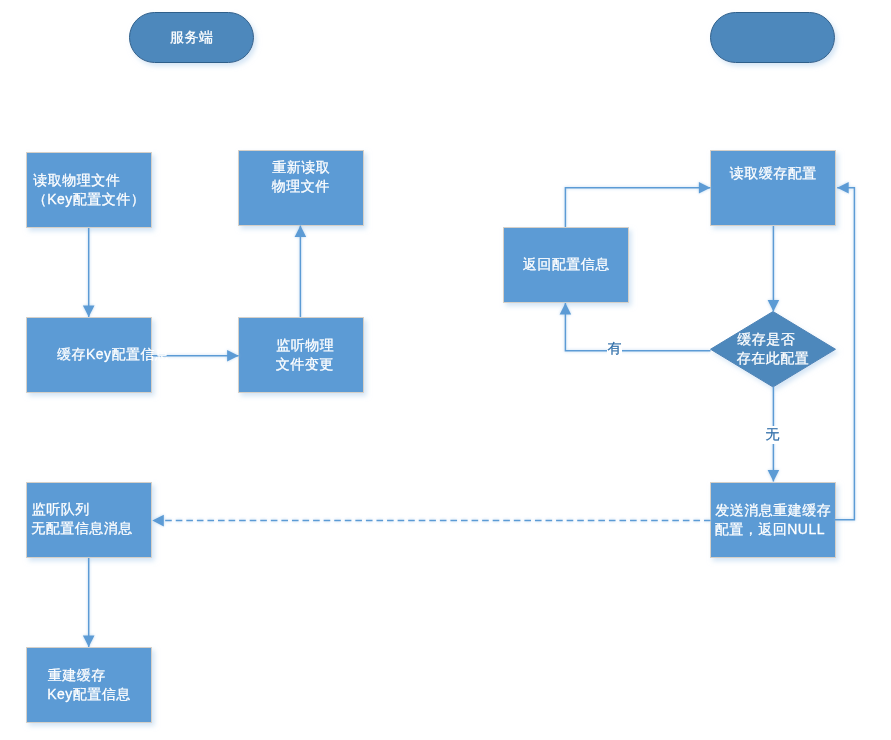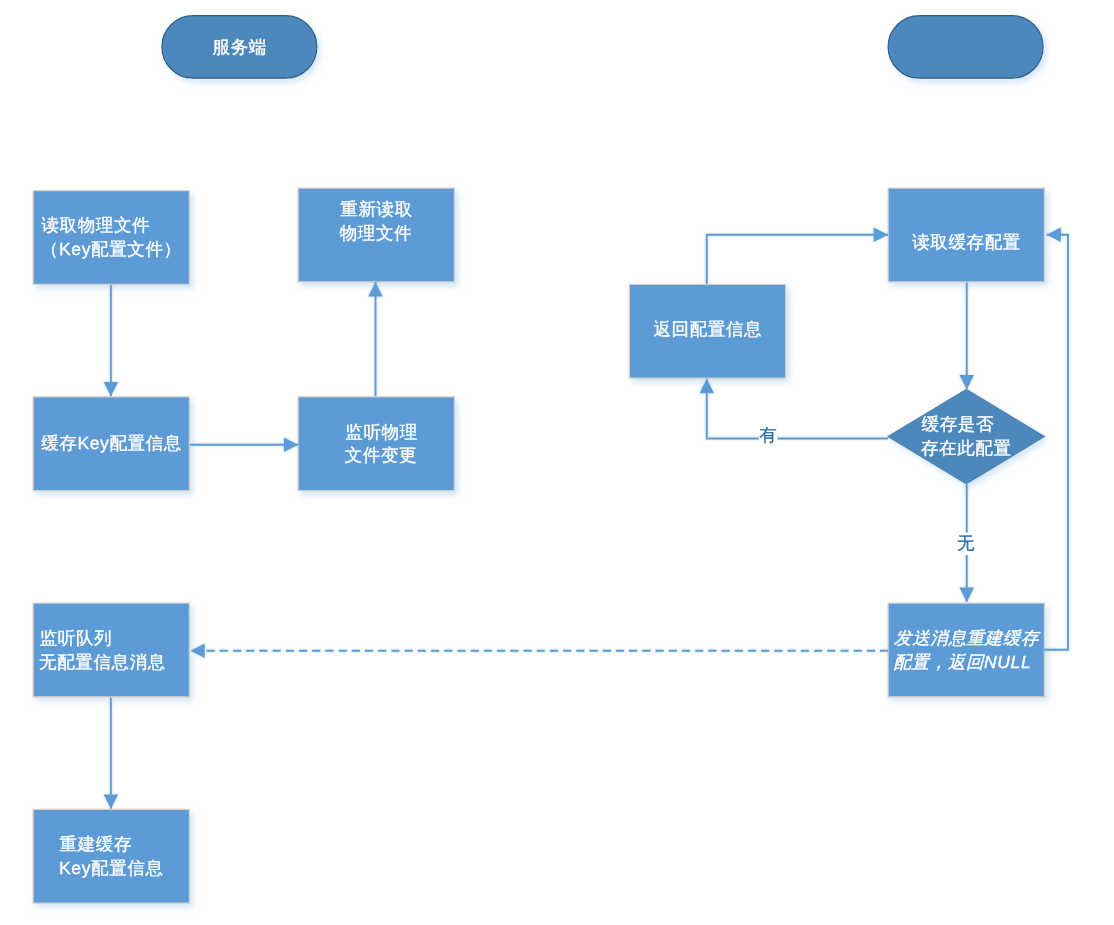--- a/index.html
+++ b/index.html
@@ -135,32 +135,32 @@
 
   <div id="labels">
 
     <div class="nodelabel" style="left: 129px; top: 12px; width: 125px; height: 51px;">服务端</div>
     <div class="nodelabel" style="left: 710px; top: 12px; width: 125px; height: 51px; margin-top: 44px;">客户端</div>
 
     <div class="nodelabel" style="left: 26px; top: 152px; width: 126px; height: 76px;">读取物理文件
 （Key配置文件）</div>
     <div class="nodelabel" style="left: 238px; top: 150px; width: 126px; height: 54px;">重新读取
 物理文件</div>
-    <div class="nodelabel" style="left: 26px; top: 317px; width: 126px; height: 76px;">缓存Key配置信息</div>
+    <div class="nodelabel" style="left: 26px; top: 317px; width: 126px; height: 76px; padding-left: 24px;">缓存Key配置信息</div>
     <div class="nodelabel" style="left: 238px; top: 317px; width: 134px; height: 76px;">监听物理
 文件变更</div>
-    <div class="nodelabel" style="left: 26px; top: 482px; width: 112px; height: 76px;">监听队列
+    <div class="nodelabel" style="left: 26px; top: 482px; width: 112px; height: 76px; font-family: Liberation Mono, monospace;">监听队列
 无配置信息消息</div>
     <div class="nodelabel" style="left: 26px; top: 647px; width: 126px; height: 76px;">重建缓存
 Key配置信息</div>
 
-    <div class="nodelabel" style="left: 710px; top: 156px; width: 126px; height: 76px;">读取缓存配置</div>
+    <div class="nodelabel" style="left: 710px; top: 136px; width: 126px; height: 76px;">读取缓存配置</div>
     <div class="nodelabel" style="left: 503px; top: 227px; width: 126px; height: 76px; font-family: Liberation Serif, serif;">返回配置信息</div>
     <div class="nodelabel" style="left: 710.5px; top: 311.5px; width: 125px; height: 75.5px;">缓存是否
 存在此配置</div>
-    <div class="nodelabel" style="left: 710px; top: 482px; width: 126px; height: 76px; font-style: italic;">发送消息重建缓存
+    <div class="nodelabel" style="left: 710px; top: 482px; width: 126px; height: 76px;">发送消息重建缓存
 配置，返回NULL</div>
 
     <div class="edgelabel" style="left: 607.1px; top: 340.8px; width: 14.6px; height: 16px;">有</div>
     <div class="edgelabel" style="left: 763.5px; top: 425.5px; width: 18px; height: 18px;">无</div>
 
   </div>
 </div>
 
 </body></html>

